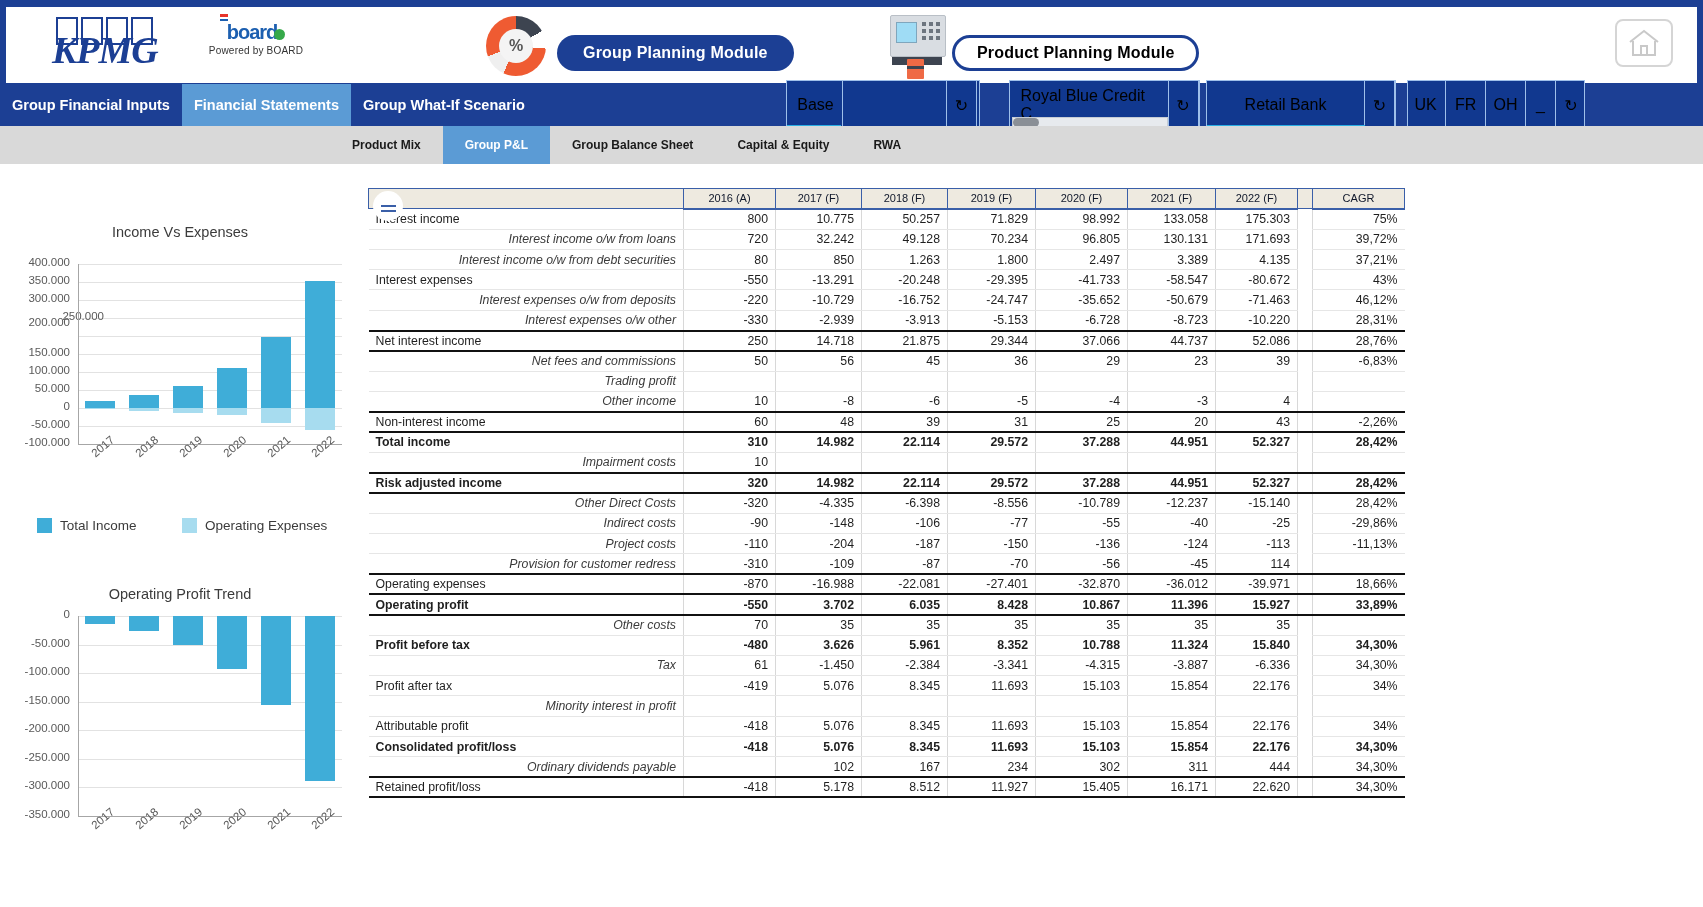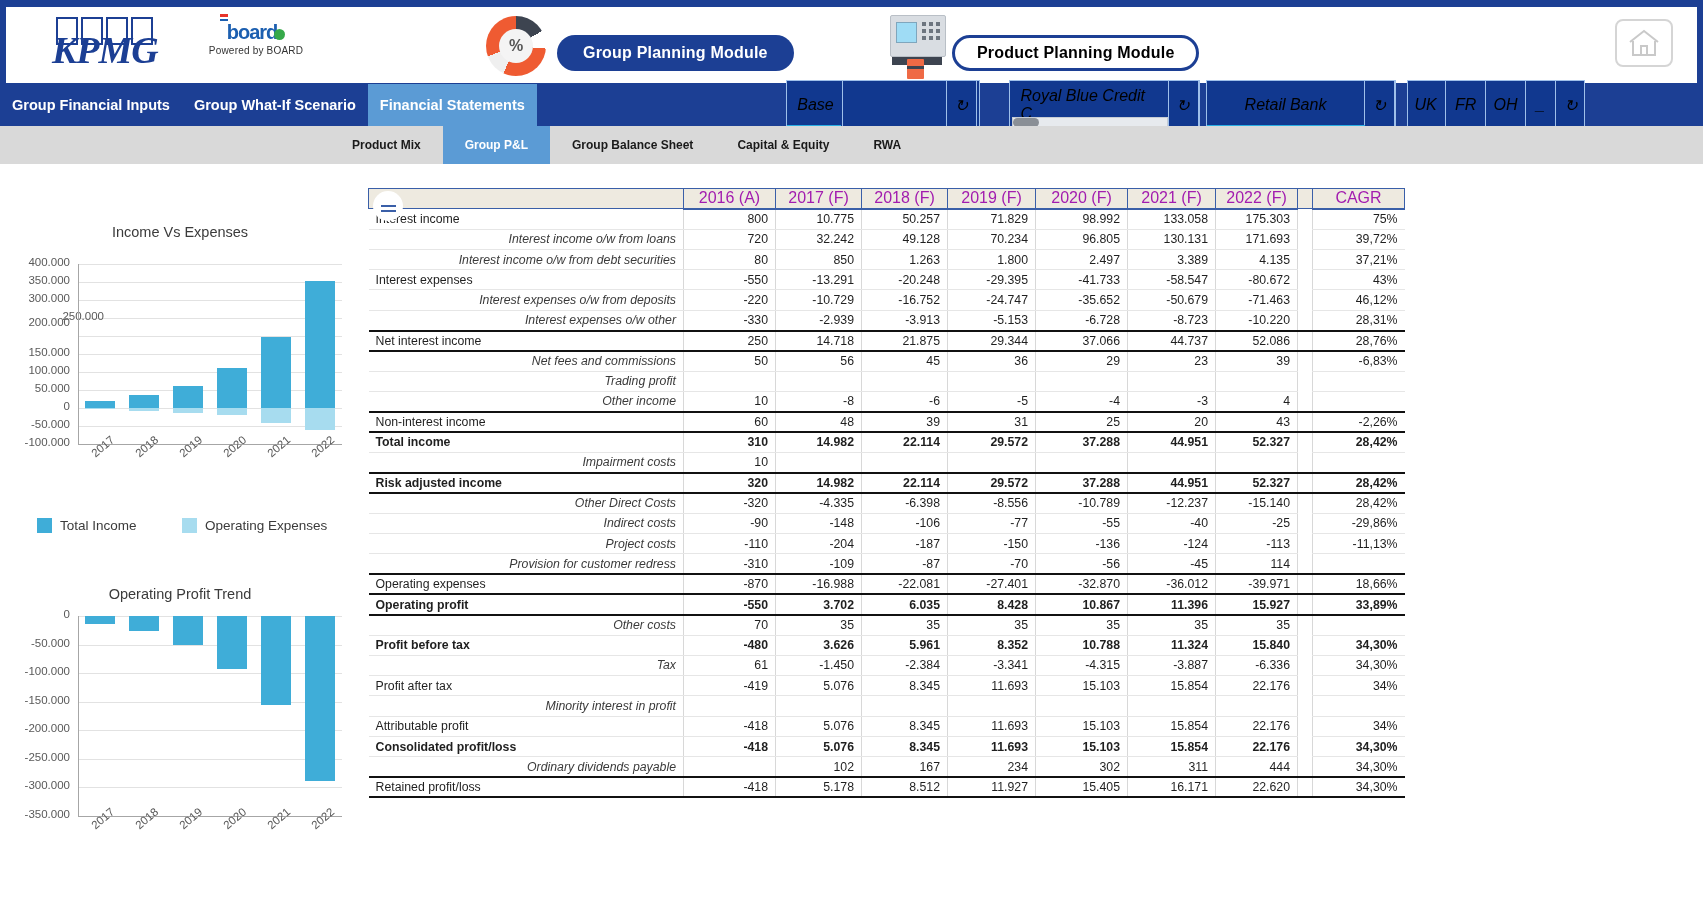--- a/index.html
+++ b/index.html
@@ -93,21 +93,21 @@
     position:absolute; left:0; top:84px; width:1703px; height:42px; background:#1c3f94;
   }
   .nav-items { position:absolute; left:0; top:0; height:42px; display:flex; align-items:stretch; }
   .nav-item {
     display:flex; align-items:center; padding:0 12px; color:#fff;
     font-size:14.5px; font-weight:bold; white-space:nowrap;
   }
   .nav-item.active { background:#5b9bd5; }
 
   
-  .sel-strip { position:absolute; left:786px; top:80px; height:50px; display:flex; gap:6px;font-style:italic; }
+  .sel-strip { position:absolute; left:786px; top:80px; height:50px; display:flex; gap:6px; }
   .sel-box {
     position:relative; border:1px solid #9fc0ea; background:#11388f; height:50px;
     display:flex; align-items:center; justify-content:center;
   }
   .sel-cell { border-right:1px solid #9fc0ea; height:100%; display:flex; align-items:center; justify-content:center; padding:0 10px;}
   .sel-cell:last-child{border-right:none;}
   .refresh { width:30px; }
   .underline-cyan { position:absolute; left:0; bottom:0; height:4px; background:#29ade3; }
   .scroll-track { position:absolute; left:2px; bottom:1px; height:11px; background:#e7eaee; border:1px solid #c6ccd4;}
   .scroll-thumb { position:absolute; left:0; top:0; height:100%; width:26px; background:#8a8f96; border-radius:5px;}
@@ -137,21 +137,21 @@
      transform:rotate(-40deg); transform-origin:left top; white-space:nowrap;}
   .legend { position:absolute; display:flex; align-items:center; gap:8px; font-size:13.5px; color:#3b3b3b;}
   .legend .sw { width:15px; height:15px; display:inline-block; }
 
   
   .table-wrap { position:absolute; left:368px; top:188px; width:1037px; height:700px; }
   table.pl { border-collapse:collapse; table-layout:fixed; font-size:12.3px; color:#1f1f1f; }
   table.pl th, table.pl td { padding:0 7px; height:20.3px; vertical-align:middle; }
   th.hcell {
     background:#eeeae0; border:1px solid #3a5fa8; border-bottom:2px solid #3a5fa8;
-    text-align:center; font-weight:normal; font-size:16px; color:#a21caf; height:36px;
+    text-align:center; font-weight:normal; font-size:11px; color:#0f172a; height:36px;
   }
   th.hcorner { background:#eeeae0; border:1px solid #3a5fa8; position:relative; }
   th.hnarrow { background:#eeeae0; border:1px solid #3a5fa8; }
   .burger {
     position:absolute; left:4px; top:2px; width:30px; height:30px; border-radius:50%;
     background:#fff; display:flex; align-items:center; justify-content:center;
   }
   .burger i { display:block; width:15px; height:2px; background:#3a5fa8; box-shadow:0 5px 0 #3a5fa8;}
   td.lbl { text-align:left; border-right:1px solid #d8d8d8; border-bottom:1px solid #e6e6e6; }
   td.lbl.sub { text-align:right; font-style:italic; color:#3a3a3a; }
@@ -210,22 +210,22 @@
             <path d="M6 13 V27 H28 V13"></path>
             <path d="M14 27 V18 H20 V27"></path>
         </svg>
       </div>
     </div>
   </div>
 
   <div class="navbar">
     <div class="nav-items">
       <div class="nav-item">Group Financial Inputs</div>
+      <div class="nav-item active">Financial Statements</div>
       <div class="nav-item">Group What-If Scenario</div>
-      <div class="nav-item active">Financial Statements</div>
     </div>
   </div>
 
   <div class="sel-strip">
 
     <div class="sel-box" style="width:194px;">
       <div class="sel-cell" style="width:54px;">Base</div>
       <div class="sel-cell" style="width:104px;"></div>
       <div class="sel-cell refresh">↻</div>
       <div class="underline-cyan" style="width:54px;"></div>

